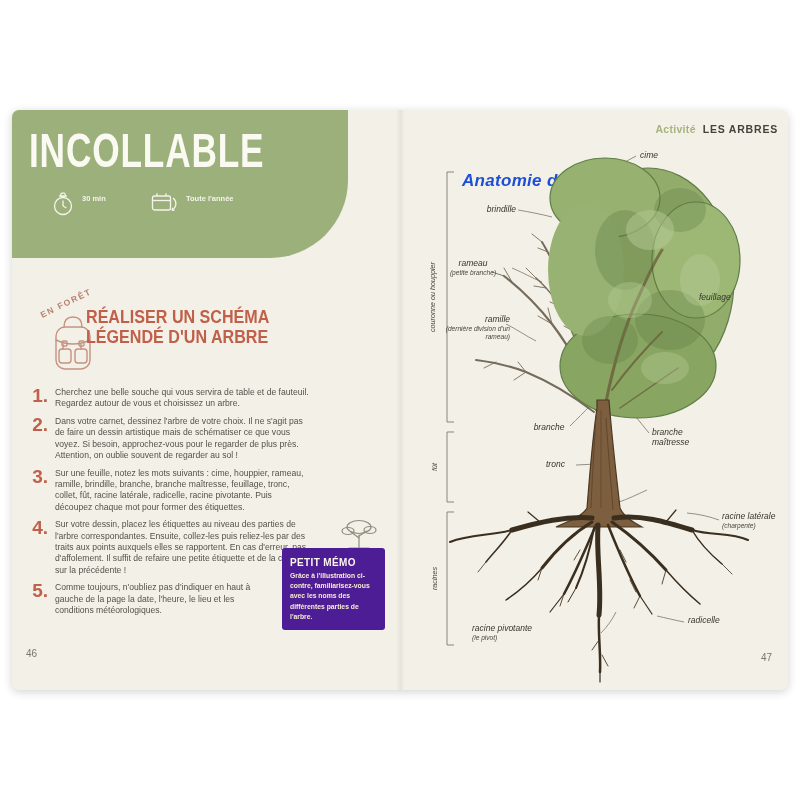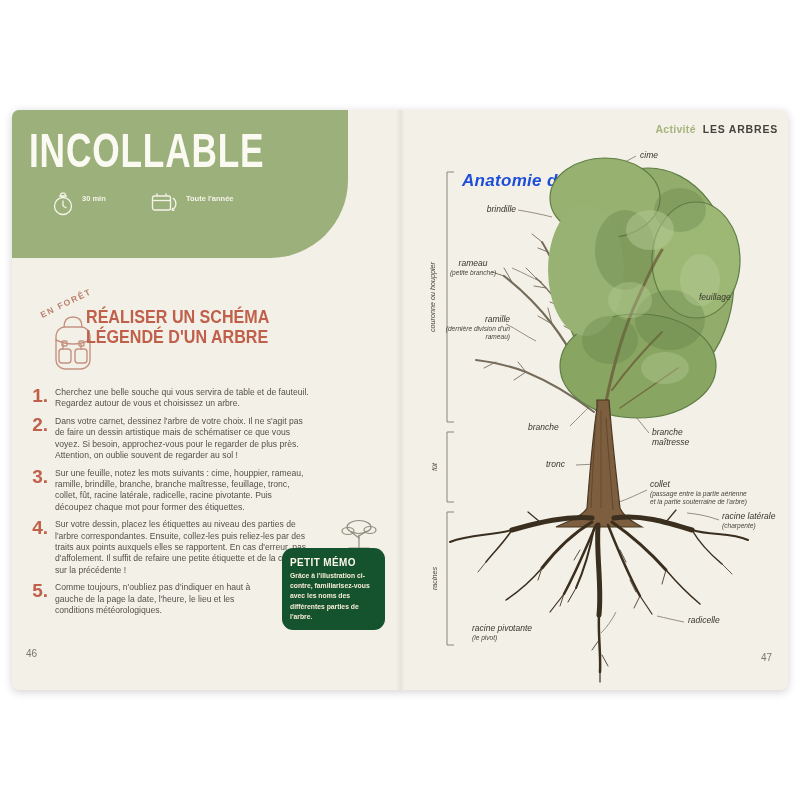--- a/index.html
+++ b/index.html
@@ -35,22 +35,22 @@
   .material .m-label{font-size:7.8px;font-weight:800;color:#c0604a;letter-spacing:.2px;}
   .material .m-value{font-size:7.8px;color:#6d6960;margin-top:3px;}
 
   .steps{position:absolute;left:16px;top:277px;width:282px;}
   .step{display:flex;gap:7px;margin-bottom:6px;}
   .step-num{flex:none;width:20px;text-align:right;font-size:19px;font-weight:700;color:#c0604a;line-height:.95;}
   .step-text{font-size:8.6px;color:#55514a;line-height:1.33;}
   .step.narrow .step-text{max-width:212px;}
 
   .memo-tree{position:absolute;left:324px;top:406px;}
-  .memo{position:absolute;left:270px;top:438px;width:103px;box-sizing:border-box;background:#14532d;
-        border-radius:11px;padding:7px 8px 8px 8px;}
+  .memo{position:absolute;left:270px;top:438px;width:103px;box-sizing:border-box;background:#4c1d95;
+        border-radius:3px;padding:7px 8px 8px 8px;}
   .memo-title{color:#fdf8ee;font-weight:800;font-size:10.5px;letter-spacing:.4px;
               transform:scale(.95,1.08);transform-origin:left top;white-space:nowrap;}
   .memo-text{color:#f8ecd7;font-size:6.8px;font-weight:700;line-height:1.5;margin-top:4px;}
 
   .pn{position:absolute;font-size:10px;color:#7a766c;}
   .pn-left{left:14px;top:538px;}
   .pn-right{right:16px;top:542px;}
 
   
   .rp-hd{position:absolute;right:10px;top:13px;font-size:10.5px;white-space:nowrap;}
@@ -60,21 +60,21 @@
                  font-style:italic;font-weight:700;letter-spacing:.3px;white-space:nowrap;margin-top:30px;}
   .tree-svg{position:absolute;left:0;top:0;pointer-events:none;}
 
   .lbl{position:absolute;font-size:8.5px;font-style:italic;color:#37342c;line-height:1.18;}
   .lbl .sub{font-size:6.6px;color:#4a473e;line-height:1.25;margin-top:1px;}
   .l-cime{left:240px;top:40px;}
   .l-brindille{left:62px;top:94px;width:54px;text-align:right;}
   .l-rameau{left:36px;top:148px;width:74px;text-align:center;}
   .l-ramille{left:30px;top:204px;width:80px;text-align:right;}
   .l-feuillage{left:299px;top:182px;}
-  .l-branche{left:128px;top:312px;width:42px;}
+  .l-branche{left:128px;top:312px;width:42px;text-align:center;}
   .l-branche-m{left:252px;top:317px;width:62px;}
   .l-tronc{left:146px;top:349px;text-align:right;}
   .l-collet{left:250px;top:369px;width:104px;}
   .l-rac-lat{left:322px;top:401px;width:58px;}
   .l-radicelle{left:288px;top:505px;}
   .l-rac-piv{left:72px;top:513px;width:126px;text-align:left;}
 
   .vlbl{position:absolute;font-size:7.2px;font-style:italic;color:#4c483f;
         transform:rotate(-90deg);transform-origin:0 0;text-align:center;white-space:nowrap;}
   .v-couronne{left:28px;top:312px;width:250px;}
@@ -316,24 +316,20 @@
         <div class="sub">(petite branche)</div>
       </div>
       <div class="lbl l-ramille">
         <div>ramille</div>
         <div class="sub">(dernière division d'un rameau)</div>
       </div>
       <div class="lbl l-feuillage">feuillage</div>
       <div class="lbl l-branche">branche</div>
       <div class="lbl l-branche-m">branche maîtresse</div>
       <div class="lbl l-tronc">tronc</div>
-      <div class="lbl l-collet">
-        <div>collet</div>
-        <div class="sub">(passage entre la partie aérienne et la partie souterraine de l'arbre)</div>
-      </div>
       <div class="lbl l-rac-lat">
         <div>racine latérale</div>
         <div class="sub">(charpente)</div>
       </div>
       <div class="lbl l-radicelle">radicelle</div>
       <div class="lbl l-rac-piv">
         <div>racine pivotante</div>
         <div class="sub">(le pivot)</div>
       </div>
 

